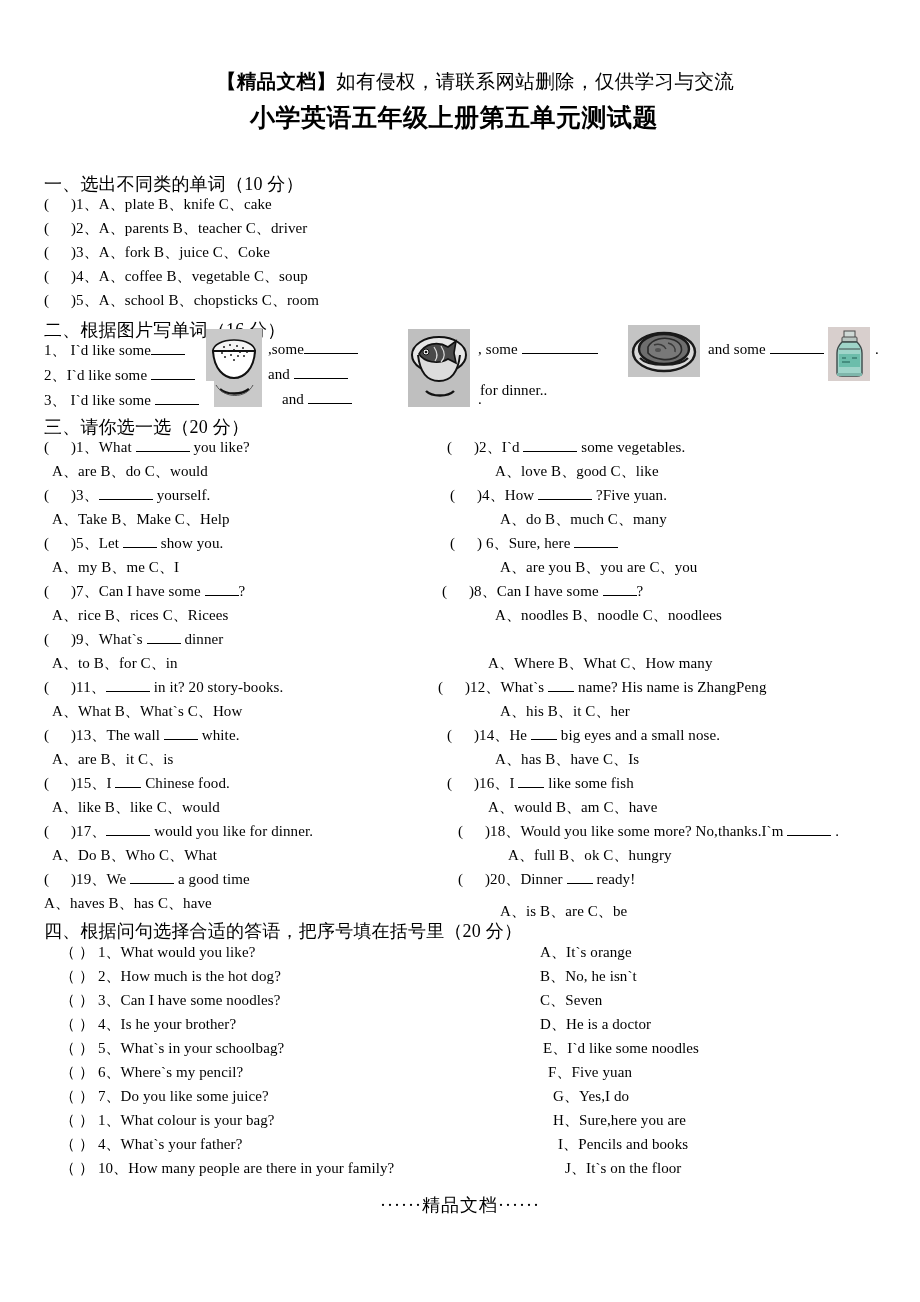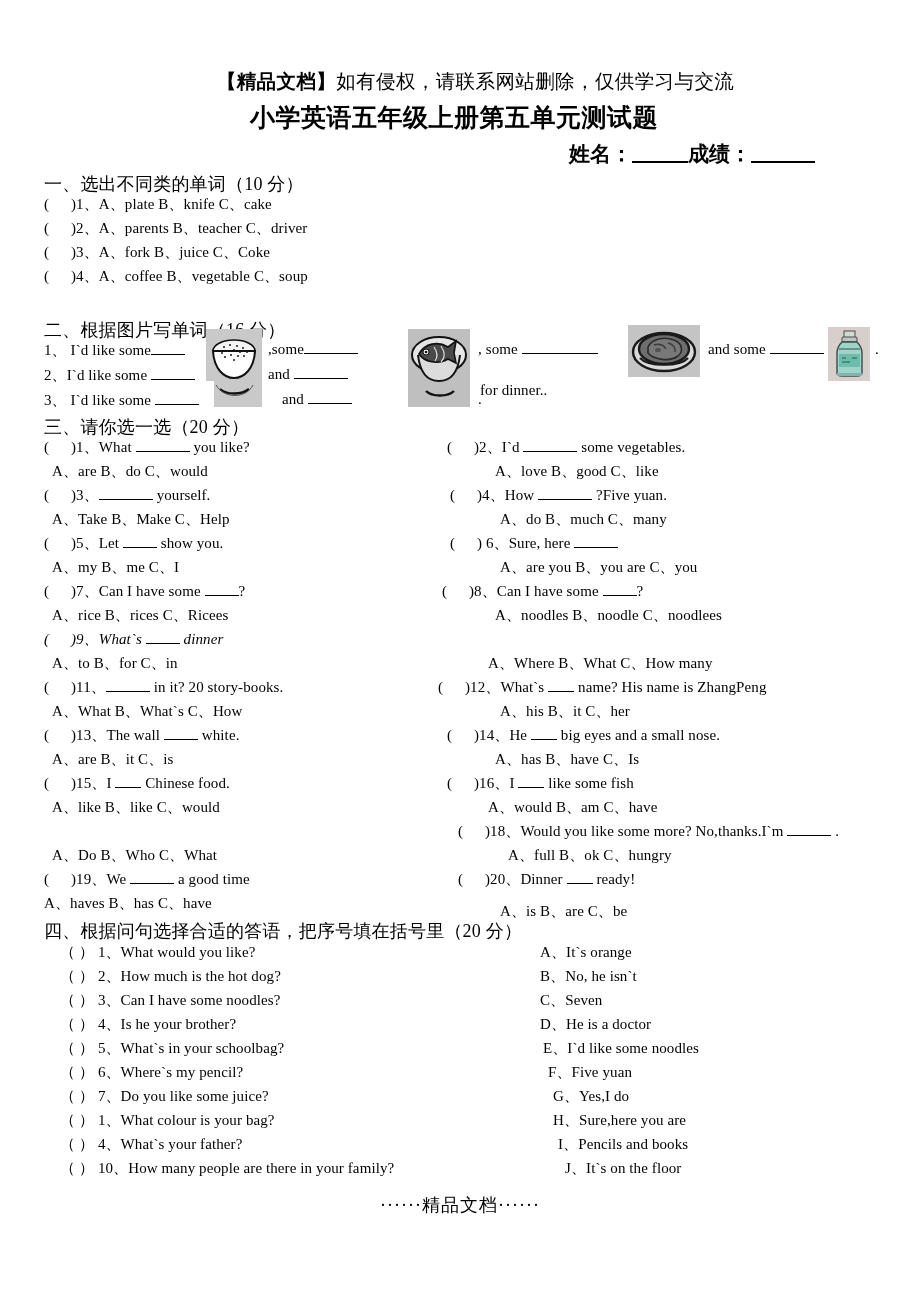--- a/index.html
+++ b/index.html
@@ -108,37 +108,37 @@
 <body>
 
 <div class="page">
 
   <div class="notice">
     <b>【精品文档】</b><span>如有侵权，请联系网站删除，仅供学习与交流</span>
   </div>
 
   <div class="doc-title">小学英语五年级上册第五单元测试题</div>
 
-  <div class="name-line">
-    <span>姓名：</span><span class="ul-s"></span><span>成绩：</span><span class="ul-s2"></span>
-  </div>
 
   <div class="sec-head" style="left:44px; top:172px;">一、选出不同类的单词（10 分）</div>
 
   <div class="ln" style="left:44px; top:195px;">
     <span class="paren">(</span><span class="gap"></span><span>)1、A、plate    B、knife    C、cake</span>
   </div>
   <div class="ln" style="left:44px; top:219px;">
     <span class="paren">(</span><span class="gap"></span><span>)2、A、parents     B、teacher      C、driver</span>
   </div>
   <div class="ln" style="left:44px; top:243px;">
     <span class="paren">(</span><span class="gap"></span><span>)3、A、fork    B、juice    C、Coke</span>
   </div>
   <div class="ln" style="left:44px; top:267px;">
     <span class="paren">(</span><span class="gap"></span><span>)4、A、coffee     B、vegetable       C、soup</span>
+  </div>
+  <div class="ln" style="left:44px; top:291px;">
+    <span class="paren">(</span><span class="gap"></span><span>)5、A、school   B、chopsticks      C、room</span>
   </div>
 
   <div class="sec-head" style="left:44px; top:318px;">二、根据图片写单词（16 分）</div>
 
   <div class="ln" style="left:44px; top:341px;">
     <span>1、</span><span>&nbsp;</span><span>I`d like some</span><span class="b4"></span>
   </div>
   <div class="ln" style="left:268px; top:341px;">
     <span>,some</span><span class="b6"></span>
   </div>
@@ -241,40 +241,43 @@
   <div class="ln" style="left:44px; top:534px;">
     <span class="paren">(</span><span class="gap"></span><span>)5、Let</span>&nbsp;<span class="b4"></span>&nbsp;<span>show you.</span>
   </div>
   <div class="ln opt" style="left:52px; top:558px;">A、my    B、me   C、I</div>
 
   <div class="ln" style="left:44px; top:582px;">
     <span class="paren">(</span><span class="gap"></span><span>)7、Can I have some</span>&nbsp;<span class="b4"></span><span>?</span>
   </div>
   <div class="ln opt" style="left:52px; top:606px;">A、rice    B、rices    C、Ricees</div>
 
-  <div class="ln" style="left:44px; top:630px;font-style:italic;">
+  <div class="ln" style="left:44px; top:630px;">
     <span class="paren">(</span><span class="gap"></span><span>)9、What`s</span>&nbsp;<span class="b4"></span>&nbsp;<span>dinner</span>
   </div>
   <div class="ln opt" style="left:52px; top:654px;">A、to    B、for    C、in</div>
 
   <div class="ln" style="left:44px; top:678px;">
     <span class="paren">(</span><span class="gap"></span><span>)11、</span><span class="b5"></span>&nbsp;<span>in it? 20 story-books.</span>
   </div>
   <div class="ln opt" style="left:52px; top:702px;">A、What    B、What`s    C、How</div>
 
   <div class="ln" style="left:44px; top:726px;">
     <span class="paren">(</span><span class="gap"></span><span>)13、The wall</span>&nbsp;<span class="b4"></span>&nbsp;<span>white.</span>
   </div>
   <div class="ln opt" style="left:52px; top:750px;">A、are    B、it    C、is</div>
 
   <div class="ln" style="left:44px; top:774px;">
     <span class="paren">(</span><span class="gap"></span><span>)15、I</span>&nbsp;<span class="b3"></span>&nbsp;<span>Chinese food.</span>
   </div>
   <div class="ln opt" style="left:52px; top:798px;">A、like     B、like   C、would</div>
 
+  <div class="ln" style="left:44px; top:822px;">
+    <span class="paren">(</span><span class="gap"></span><span>)17、</span><span class="b5"></span>&nbsp;<span>would you like for dinner.</span>
+  </div>
   <div class="ln opt" style="left:52px; top:846px;">A、Do    B、Who    C、What</div>
 
   <div class="ln" style="left:44px; top:870px;">
     <span class="paren">(</span><span class="gap"></span><span>)19、We</span>&nbsp;<span class="b5"></span>&nbsp;<span>a good time</span>
   </div>
   <div class="ln opt" style="left:44px; top:894px;">A、haves      B、has      C、have</div>
 
   <div class="ln" style="left:447px; top:438px;">
     <span class="paren">(</span><span class="gap"></span><span>)2、I`d</span>&nbsp;<span class="b6"></span>&nbsp;<span>some vegetables.</span>
   </div>

